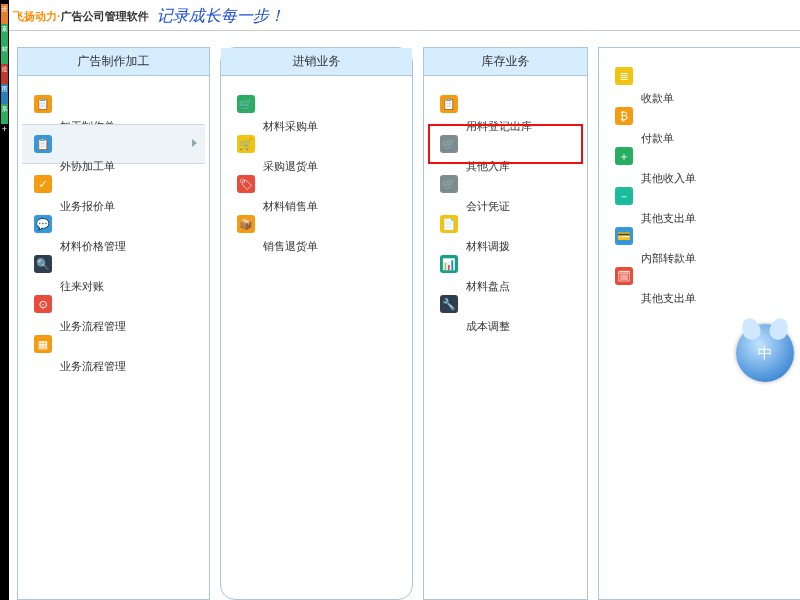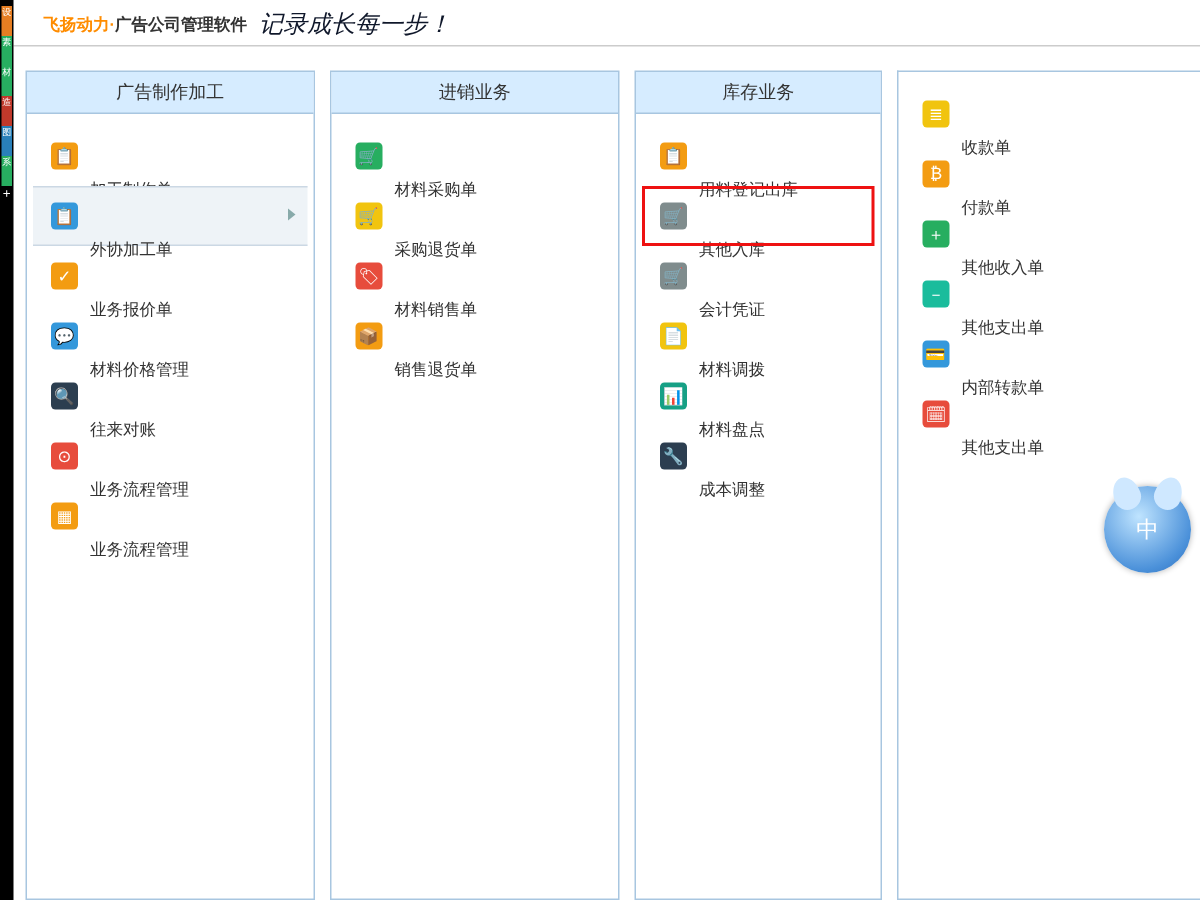--- a/index.html
+++ b/index.html
@@ -1,38 +1,38 @@
 <!DOCTYPE html>
 <html><head>
 <meta charset="utf-8">
 <style>
   * { margin:0; padding:0; box-sizing:border-box; font-family:"Microsoft YaHei",Arial,sans-serif; }
   body { width:800px; height:600px; background:#fff; position:relative; overflow:hidden; }
 
   
-  .topbar { position:absolute; left:9px; top:0; height:32px; display:flex; align-items:center; padding-left:20px; }
+  .topbar { position:absolute; left:9px; top:0; height:32px; display:flex; align-items:center; padding-left:4px; }
   .brand1 { color:#ff8c00; font-size:11px; font-weight:bold; }
   .brand2 { color:#333; font-size:11px; font-weight:bold; }
-  .slogan { color:#0f172a; font-size:16px; margin-left:8px; font-style:italic; font-family:"STKaiti","KaiTi",cursive; }
+  .slogan { color:#1d4ed8; font-size:16px; margin-left:8px; font-style:italic; font-family:"STKaiti","KaiTi",cursive; }
   .hr-top { position:absolute; left:9px; right:0; top:30px; height:1px; background:#ccc; }
 
   
   .sidebar { position:absolute; left:0; top:0; width:9px; height:600px; background:#000; display:flex; flex-direction:column; align-items:center; padding-top:4px; }
   .sbcell { width:7px; height:20px; margin-bottom:0; color:#fff; font-size:6px; line-height:10px; text-align:center; }
   .sb-o { background:#e67e22; }
   .sb-g { background:#27ae60; }
   .sb-r { background:#c0392b; }
   .sb-b { background:#2980b9; }
   .sb-k { background:#000; color:#fff; font-size:9px; }
 
   
   .cols { position:absolute; left:17px; top:47px; right:0; bottom:0; display:flex; gap:10px; }
   .col { border:1px solid #a8c6e0; background:#fff; display:flex; flex-direction:column; }
   .col:nth-child(1){ width:193px; }
-  .col:nth-child(2){ width:193px; }
+  .col:nth-child(2){ width:193px;border-radius:15px; }
   .col:nth-child(3){ width:165px; }
   .col:nth-child(4){ flex:1; border-right:none; }
   .col-head { height:28px; background:#d6ecff; border-bottom:1px solid #a8c6e0; display:flex; align-items:center; justify-content:center; font-size:12px; color:#333; }
   .col-body { flex:1; padding:8px 4px; }
   .item { height:40px; display:flex; align-items:center; padding-left:12px; cursor:pointer; position:relative; }
   .item.selected { background:#eef3f7; border-top:1px solid #cbd8e4; border-bottom:1px solid #cbd8e4; }
   .item.selected .chev { position:absolute; right:8px; top:14px; width:0;height:0;border-left:5px solid #8aa; border-top:4px solid transparent; border-bottom:4px solid transparent; }
   .item.highlight { outline:2px solid #e11; outline-offset:-2px; }
   .ico { width:18px; height:18px; margin-right:8px; display:flex; align-items:center; justify-content:center; border-radius:3px; font-size:11px; color:#fff; }
   .lbl { font-size:11px; color:#333;margin-top:44px; }

